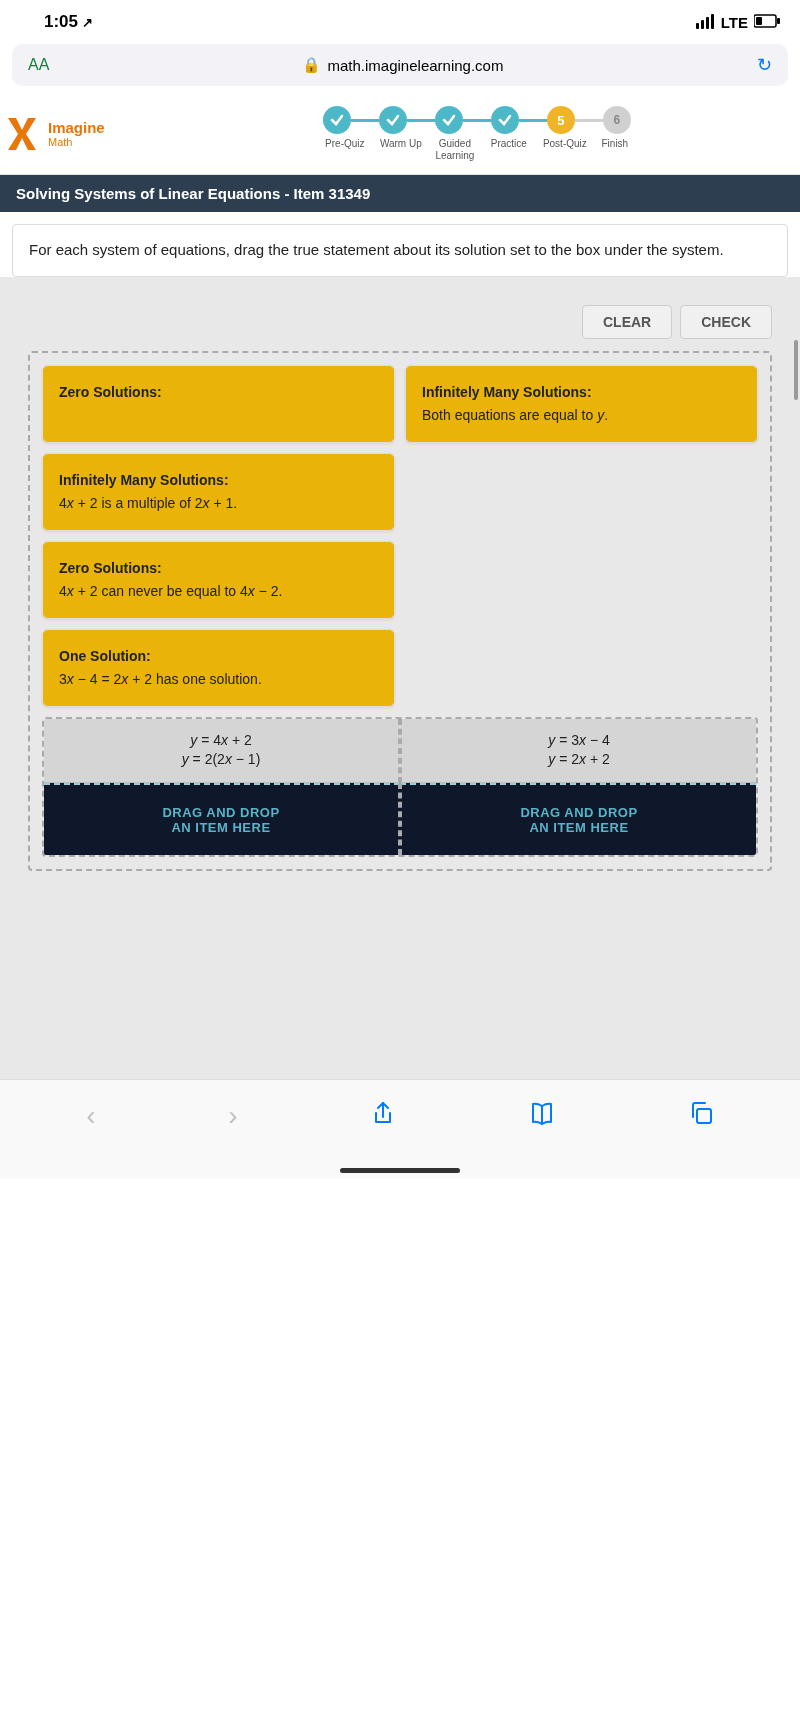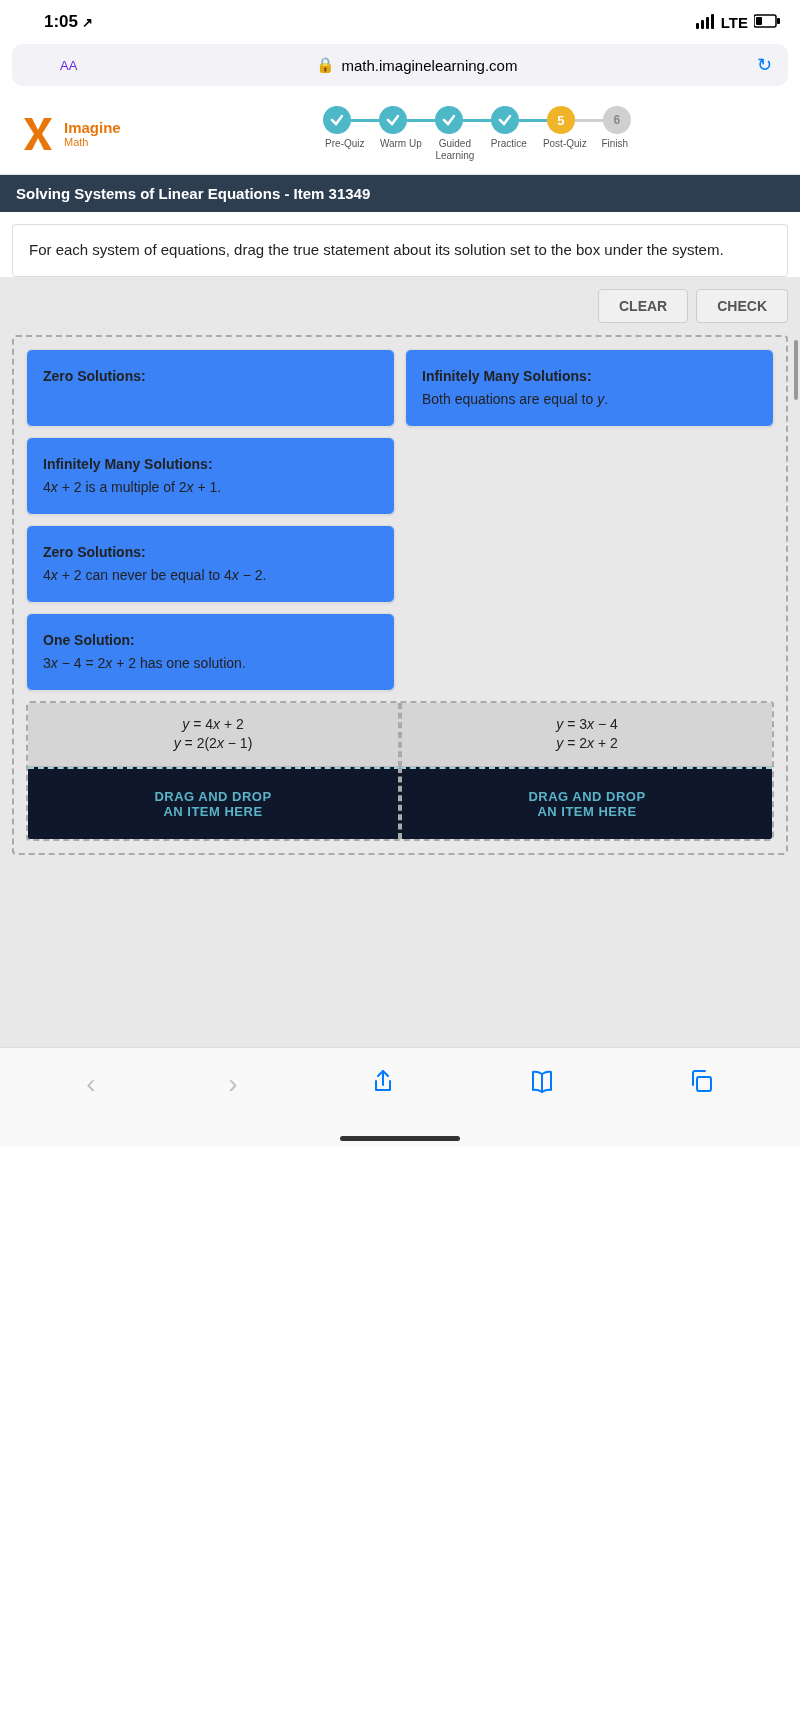--- a/index.html
+++ b/index.html
@@ -30,27 +30,27 @@
       align-items: center;
       justify-content: space-between;
     }
     .browser-bar-center {
       display: flex;
       align-items: center;
       gap: 6px;
       font-size: 15px;
       color: #000;
     }
-    .browser-bar-left { font-size: 13px; font-weight: 500; color: #6d28d9; margin-left: 32px; }
+    .browser-bar-left { font-size: 16px; font-weight: 500; color: #15803d; }
     .browser-bar-right { font-size: 18px; color: #007aff; }
 
     
     .progress-header {
       background: #fff;
-      padding: 12px 16px;
+      padding: 12px 0;
       display: flex;
       align-items: center;
       border-bottom: 1px solid #e0e0e0;
       gap: 41px;
     }
     .logo-area { display: flex; align-items: center; gap: 4px; }
 
     .progress-steps {
       flex: 1;
       display: flex;
@@ -129,21 +129,21 @@
       border-radius: 4px;
       font-size: 15px;
       line-height: 1.5;
       color: #222;
     }
 
     
     .main-content {
       background: #e8e8e8;
       margin: 0;
-      padding: 12px;
+      padding: 28px;
     }
 
     
     .buttons-row {
       display: flex;
       justify-content: flex-end;
       gap: 8px;
       margin-bottom: 12px;
     }
     .btn-clear, .btn-check {
@@ -165,21 +165,21 @@
       background: #e8e8e8;
     }
 
     .drag-items-grid {
       display: grid;
       grid-template-columns: 1fr 1fr;
       gap: 10px;
       margin-bottom: 10px;
     }
     .drag-item {
-      background: #3b82f6;
+      background: #eab308;
       border: 1px solid #ddd;
       border-radius: 6px;
       padding: 16px;
       font-size: 14px;
       line-height: 1.5;
       color: #222;
       cursor: grab;
       box-shadow: 0 1px 3px rgba(0,0,0,0.08);
     }
     .drag-item.single {

